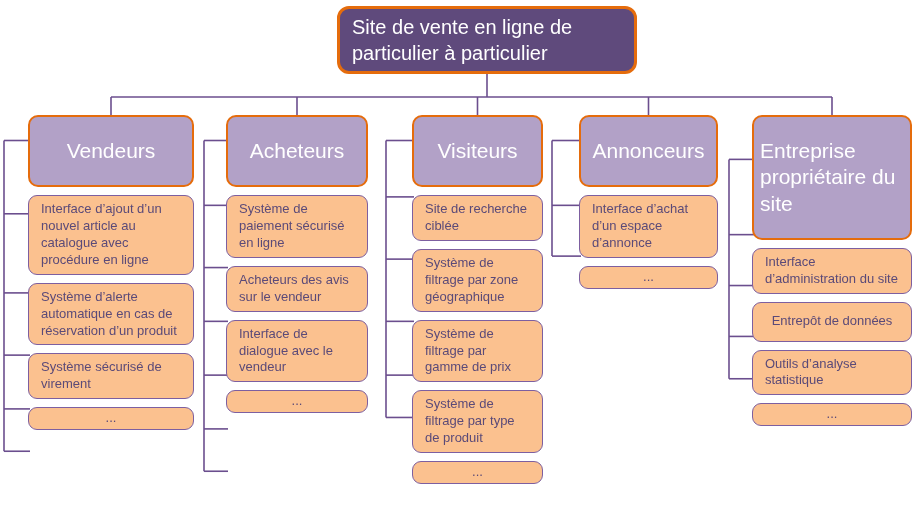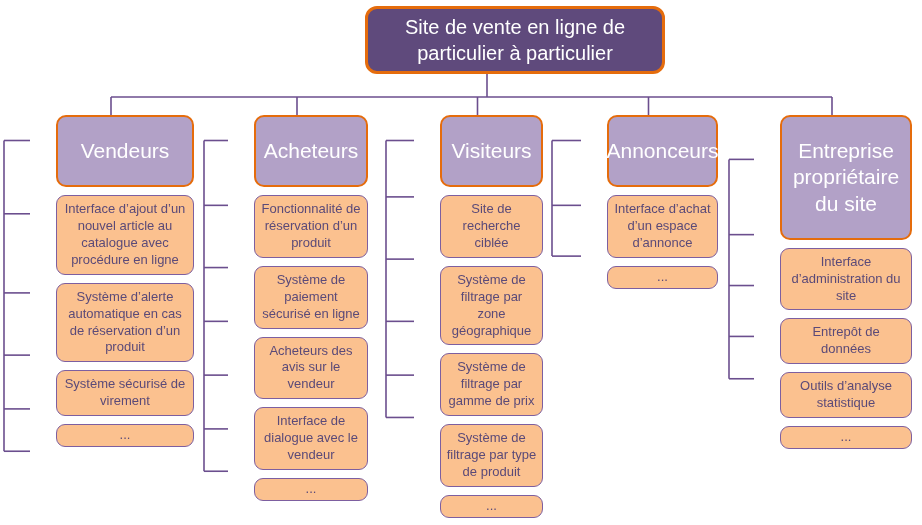--- a/index.html
+++ b/index.html
@@ -1,35 +1,35 @@
 <!DOCTYPE html>
 <html style="--root-fill: #5f4a7c; --accent-orange: #e56c0c; --header-fill: #b2a1c7; --child-fill: #fbc18f; --child-border: #7d5fa0; --child-text: #5b4a78; --connector: #6b4e8e;"><head>
 <meta charset="utf-8">
 <style>
   html,body{margin:0;padding:0;background:#ffffff;font-family:"Liberation Sans",sans-serif;}
   #canvas{position:relative;width:922px;height:525px;background:#ffffff;overflow:hidden;}
   #connectors{position:absolute;left:0;top:0;z-index:0;}
   .box{box-sizing:border-box;display:flex;align-items:center;justify-content:center;
-       text-align:center;border-radius:10px;margin-left:28px;}
+       text-align:left;border-radius:10px;}
   #root-box{position:absolute;left:337px;top:6px;width:300px;height:68px;z-index:1;
        background:var(--root-fill,#5f4a7c);border:3px solid var(--accent-orange,#e56c0c);
        color:#ffffff;font-size:20px;line-height:1.3;border-radius:12px;padding:2px 12px;}
   .col{position:absolute;top:115px;display:flex;flex-direction:column;gap:8px;z-index:1;}
   .c1{left:28px;width:166px}
   .c2{left:226px;width:142px}
   .c3{left:412px;width:131px}
   .c4{left:579px;width:139px}
   .c5{left:752px;width:160px}
   .header{min-height:51px;background:var(--header-fill,#b2a1c7);
        border:2.5px solid var(--accent-orange,#e56c0c);
        color:#ffffff;font-size:21px;line-height:1.25;padding:21px 6px;}
   .child{min-height:40px;background:var(--child-fill,#fbc18f);
        border:1.6px solid var(--child-border,#7d5fa0);
        color:var(--child-text,#5b4a78);font-size:13px;line-height:1.3;
-       padding:5px 5px;border-radius:9px;}
+       padding:5px 12px;border-radius:9px;}
   .child.sm{min-height:21px;padding:2px 7px;}
 </style>
 </head>
 <body>
 
 <div id="canvas">
 
   <svg id="connectors" width="922" height="525">
       <line x1="487" y1="72" x2="487" y2="97" stroke="#6b4e8e" stroke-width="1.6"></line>
       <line x1="111" y1="97" x2="832" y2="97" stroke="#6b4e8e" stroke-width="1.6"></line>
@@ -77,21 +77,20 @@
   <div class="col c1">
     <div class="box header">Vendeurs</div>
     <div class="box child">Interface d’ajout d’un nouvel article au catalogue avec procédure en ligne</div>
     <div class="box child">Système d’alerte automatique en cas de réservation d’un produit</div>
     <div class="box child">Système sécurisé de virement</div>
     <div class="box child sm">...</div>
   </div>
 
   <div class="col c2">
     <div class="box header">Acheteurs</div>
-    <div class="box child">Fonctionnalité de réservation d’un produit</div>
     <div class="box child">Système de paiement sécurisé en ligne</div>
     <div class="box child">Acheteurs des avis sur le vendeur</div>
     <div class="box child">Interface de dialogue avec le vendeur</div>
     <div class="box child sm">...</div>
   </div>
 
   <div class="col c3">
     <div class="box header">Visiteurs</div>
     <div class="box child">Site de recherche ciblée</div>
     <div class="box child">Système de filtrage par zone géographique</div>

